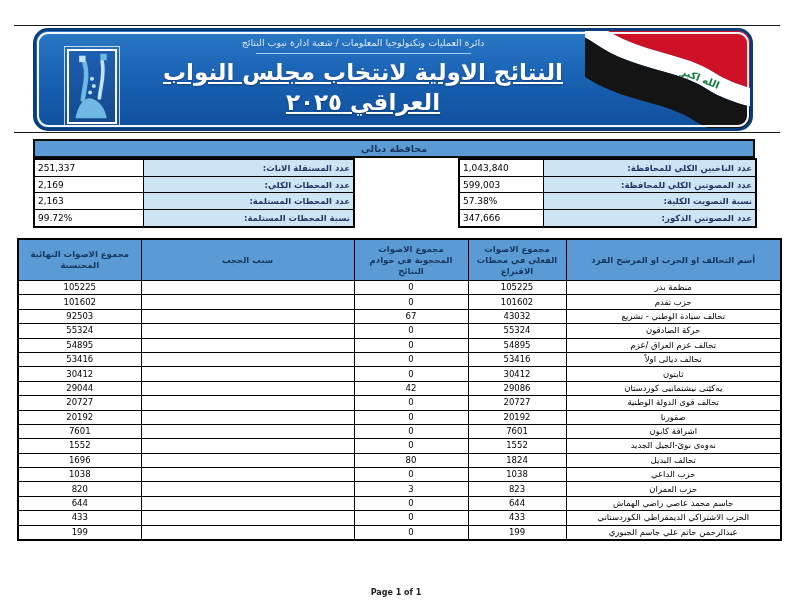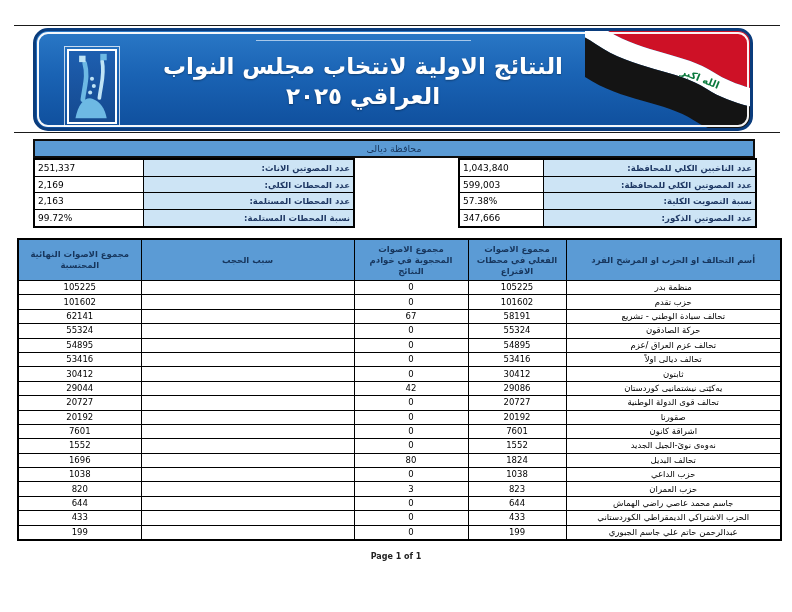--- a/index.html
+++ b/index.html
@@ -14,48 +14,48 @@
           border:3px solid #0a3c7c;border-radius:15px;overflow:hidden;
           background:linear-gradient(180deg,#2a78c6 0%,#1a63b4 45%,#0f4f9d 100%);}
   .banner-highlight{position:absolute;inset:1px;border:2px solid rgba(255,255,255,.95);
           border-radius:11px;pointer-events:none;z-index:6;}
   .logo-box{position:absolute;left:31px;top:18px;width:50px;height:75px;box-sizing:border-box;
           border:2px solid #fff;outline:1px solid rgba(255,255,255,.75);outline-offset:2px;
           background:linear-gradient(180deg,#1e5fb0,#14498f);z-index:3;}
   .banner-text{position:absolute;left:100px;right:160px;top:5px;text-align:center;z-index:4;}
   .org-line{font-size:9.5px;color:#dcebfa;line-height:13px;}
   .org-divider{width:215px;border-top:1px solid #a7c8ea;margin:4px auto 3px auto;}
-  .banner-title{font-size:23px;font-weight:bold;color:#ffffff;margin-top:10px;line-height:30px;
-          text-shadow:0 1px 2px rgba(0,0,0,.35);}
+  .banner-title{font-size:23px;font-weight:bold;color:#ffffff;margin-top:3px;line-height:30px;
+          text-shadow:0 1px 2px rgba(0,0,0,.35);text-decoration:underline;}
   .flag{position:absolute;right:0;top:0;z-index:2;}
 
   
   .gov-bar{position:absolute;left:33px;top:139px;width:722px;height:19px;box-sizing:border-box;
           background:#5b9bd5;border:2px solid #0d0d0d;text-align:center;
-          font-size:9.5px;font-weight:normal;color:#17365d;line-height:15px;direction:rtl;}
+          font-size:9.5px;font-weight:bold;color:#17365d;line-height:15px;direction:rtl;}
 
   
   .sum-table{position:absolute;border-collapse:collapse;direction:rtl;table-layout:fixed;
           border:2px solid #000;}
   .sum-table td{border:1px solid #000;height:15.7px;padding:0 3px;overflow:hidden;white-space:nowrap;margin-top:42px;}
   .sum-label{background:#cde4f5;font-size:8.5px;font-weight:bold;color:#1f3864;text-align:right;}
   .sum-value{background:#fff;font-size:9px;color:#000;text-align:left;direction:ltr;}
   .sum-right{left:458px;top:158px;width:297px;}
   .sum-left{left:33px;top:158px;width:320px;}
 
   
   .results{position:absolute;left:17px;top:238px;width:763px;border-collapse:collapse;
           direction:rtl;table-layout:fixed;border:2px solid #000;}
   .results th{background:#5b9bd5;color:#17365d;font-size:8.5px;font-weight:bold;
           border:1px solid #000;height:38px;padding:1px 6px;line-height:11px;}
   .results td{border:1px solid #000;height:13.4px;font-size:8.5px;color:#000;
           text-align:center;padding:0 2px;overflow:hidden;white-space:nowrap;line-height:13px;}
   .results td.num{direction:ltr;margin-top:36px;}
 
-  .footer{position:absolute;left:0;right:0;top:552px;text-align:center;
+  .footer{position:absolute;left:0;right:0;top:588px;text-align:center;
           font-size:8px;font-weight:bold;color:#222;}
 </style>
 </head>
 <body>
 
 <div class="page">
 
   <div class="rule rule-top"></div>
   <div class="rule rule-mid"></div>
 
@@ -79,20 +79,21 @@
         <g transform="rotate(22 90 30)">
           <path fill="#ce1126" d="M-80,-80 H280 V22 C210,14 170,34 130,26 C95,19 55,36 10,26 C-25,18 -55,30 -80,24 Z"></path>
           <path fill="#ffffff" d="M-80,24 C-55,30 -25,18 10,26 C55,36 95,19 130,26 C170,34 210,14 280,22 L280,40 C210,32 170,52 130,44 C95,37 55,54 10,44 C-25,36 -55,48 -80,42 Z"></path>
           <path fill="#141414" d="M-80,42 C-55,48 -25,36 10,44 C55,54 95,37 130,44 C170,52 210,32 280,40 L280,74 C210,66 170,86 130,78 C95,71 55,88 10,78 C-25,70 -55,82 -80,76 Z"></path>
           <text x="120" y="40" font-size="10" font-weight="bold" fill="#0b7a3e" text-anchor="middle">الله اكبر</text>
         </g>
       </svg>
     </div>
 
     <div class="banner-text">
+      <div class="org-line">دائرة العمليات وتكنولوجيا المعلومات / شعبة ادارة نيوب النتائج</div>
       <div class="org-divider"></div>
       <div class="banner-title">النتائج الاولية لانتخاب مجلس النواب العراقي ٢٠٢٥</div>
     </div>
 
     <div class="banner-highlight"></div>
   </div>
 
   <div class="gov-bar">محافظة ديالى</div>
 
   <table class="sum-table sum-right">
@@ -122,21 +123,21 @@
   </table>
 
   <table class="sum-table sum-left">
     <colgroup>
         <col style="width:211px">
         <col style="width:109px">
       </colgroup>
     <tbody>
 
     <tr style="">
-        <td class="sum-label">عدد المصوتين الاناث:</td>
+        <td class="sum-label">عدد المستقلة الاناث:</td>
         <td class="sum-value">251,337</td>
       </tr>
         <tr style="">
         <td class="sum-label">عدد المحطات الكلي:</td>
         <td class="sum-value">2,169</td>
       </tr>
         <tr style="">
         <td class="sum-label">عدد المحطات المستلمة:</td>
         <td class="sum-value">2,163</td>
       </tr>
@@ -175,24 +176,24 @@
       </tr>
         <tr style="">
         <td>حزب تقدم</td>
         <td class="num">101602</td>
         <td class="num">0</td>
         <td></td>
         <td class="num">101602</td>
       </tr>
         <tr style="">
         <td>تحالف سيادة الوطني - تشريع</td>
-        <td class="num">58191</td>
+        <td class="num">43032</td>
         <td class="num">67</td>
         <td></td>
-        <td class="num">62141</td>
+        <td class="num">92503</td>
       </tr>
         <tr style="">
         <td>حركة الصادقون</td>
         <td class="num">55324</td>
         <td class="num">0</td>
         <td></td>
         <td class="num">55324</td>
       </tr>
         <tr style="">
         <td>تحالف عزم العراق /عزم</td>

